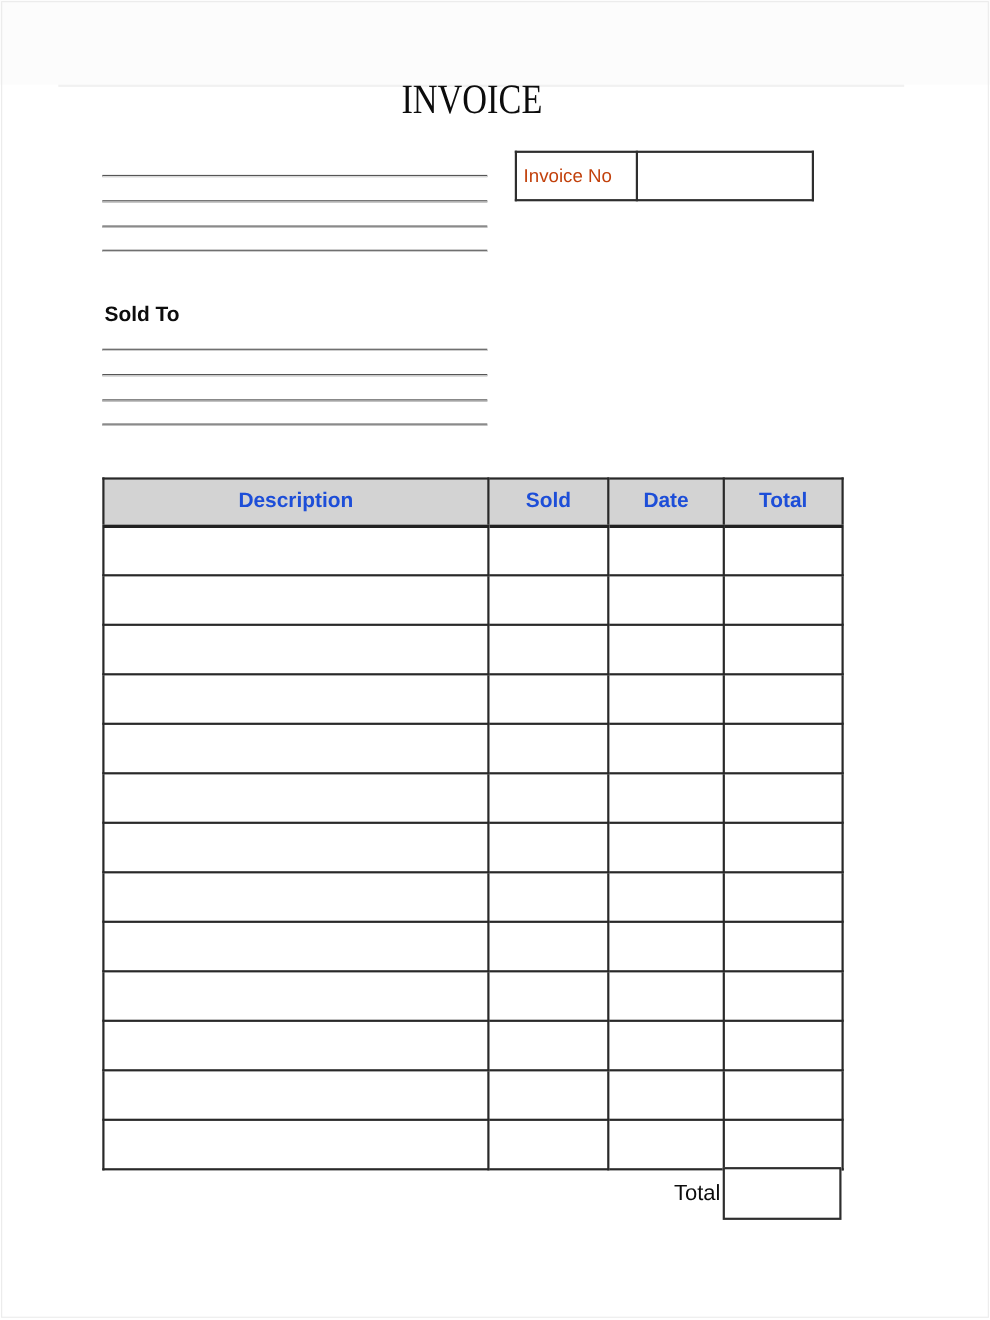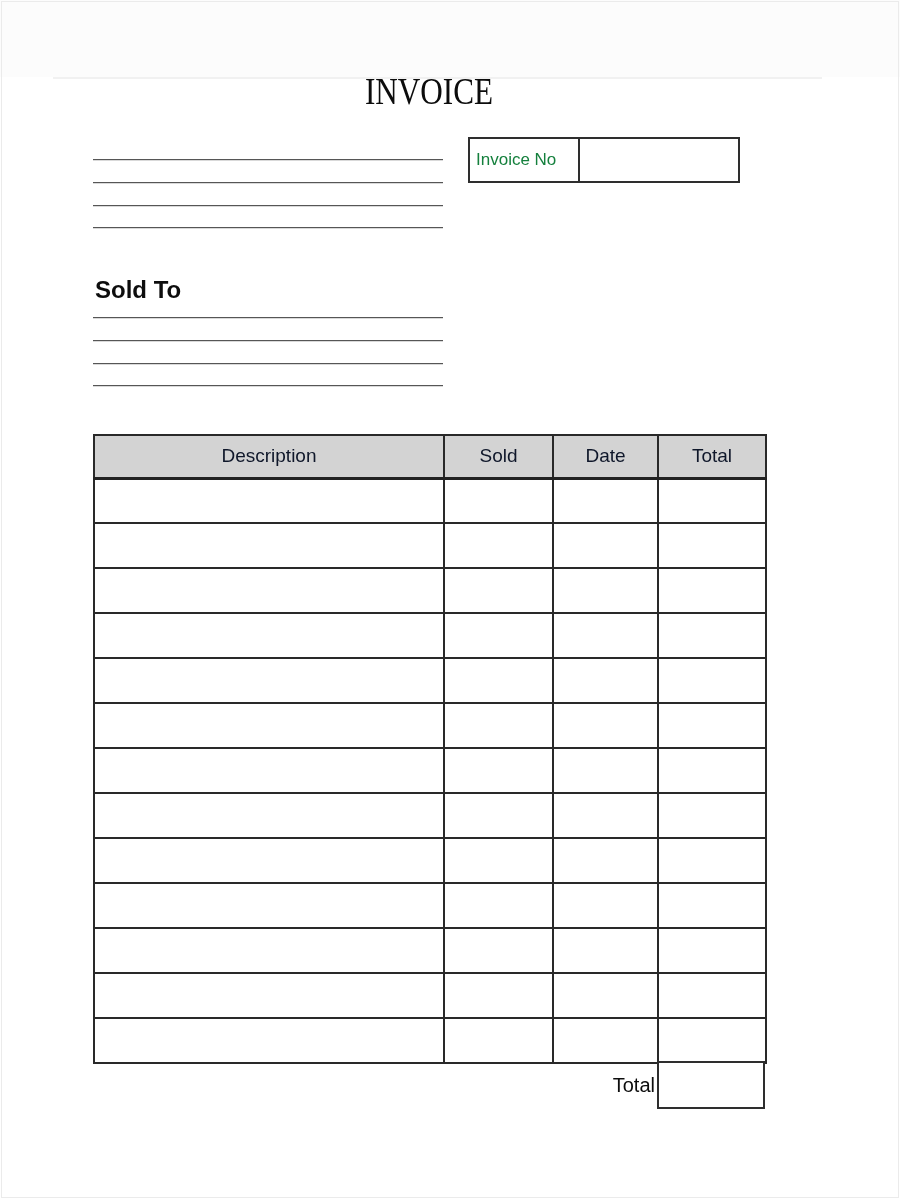--- a/index.html
+++ b/index.html
@@ -49,38 +49,38 @@
   .meta-table {
     position: absolute; left: 468px; top: 137px; width: 270px;
     font-size: 17px;
   }
   .meta-table td {
     border: 2px solid #2e2e2e;
     height: 44px;
     vertical-align: middle;
     background: #ffffff;
   }
-  .meta-table td.lbl { padding-left: 6px; color: #15803d; }
+  .meta-table td.lbl { padding-left: 6px; color: #c2410c; }
 
   .sold-to {
     position: absolute; left: 95px; top: 276px;
-    font-size: 24px; font-weight: bold; color: #0d0d0d;
+    font-size: 19px; font-weight: bold; color: #0d0d0d;
   }
 
   .items-table {
     position: absolute; left: 93px; top: 434px; width: 672px;
     font-size: 19px;
   }
   .items-table th {
     background: #d3d3d3;
     border: 2px solid #292929;
     border-bottom: 3px solid #222222;
     height: 43px;
-    font-weight: normal;
-    color: #0f172a;
+    font-weight: bold;
+    color: #1d4ed8;
     text-align: center;
     vertical-align: middle;
   }
   .items-table td {
     border: 2px solid #292929;
     height: 45px;
     background: #ffffff;
   }
 
   .total-label {

